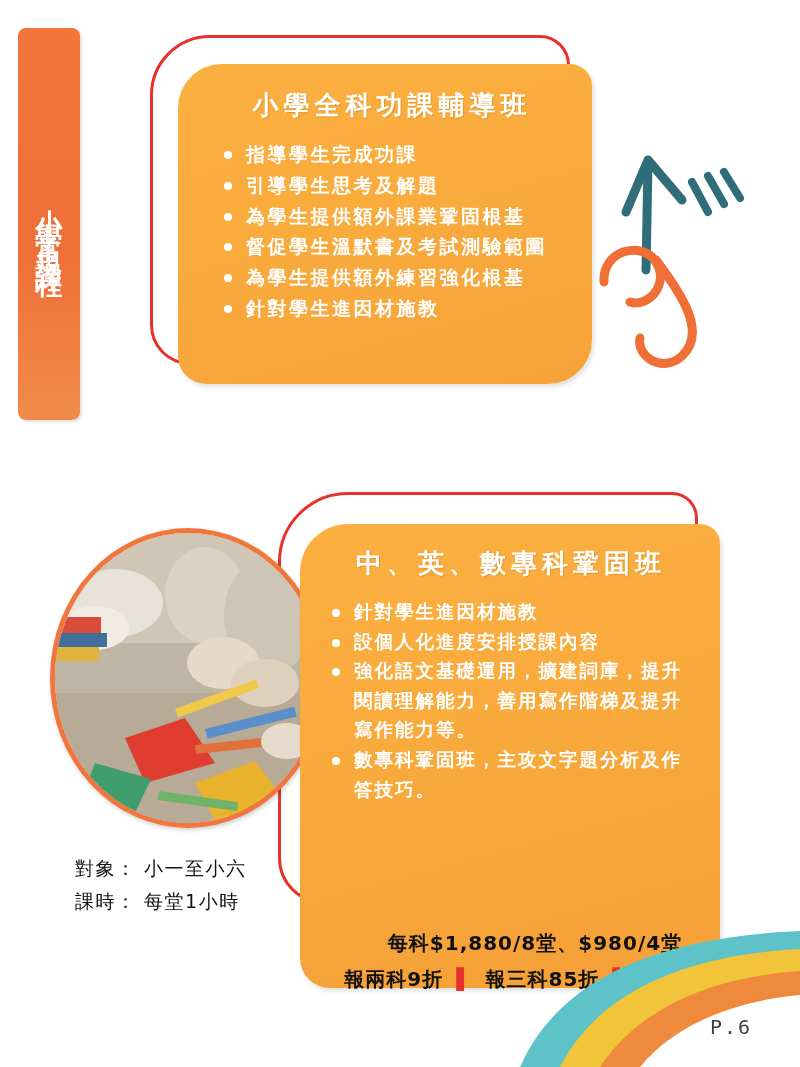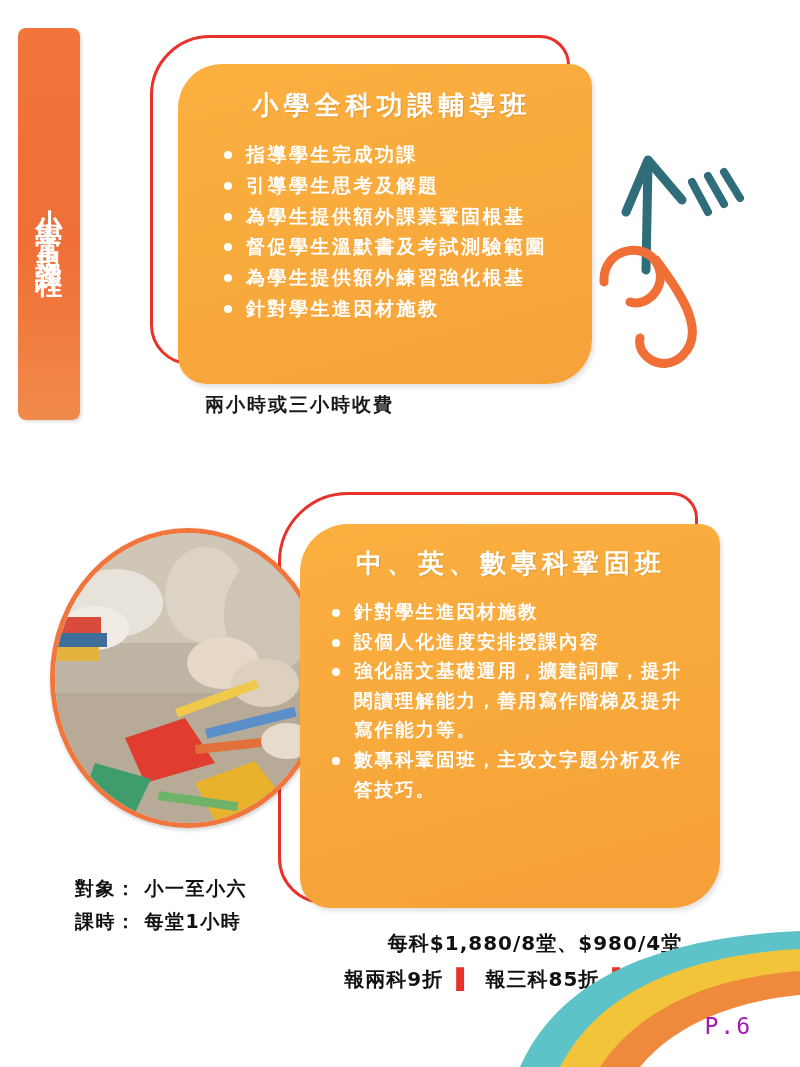--- a/index.html
+++ b/index.html
@@ -127,21 +127,21 @@
     height: 412px;
     border: 3px solid #e8312a;
     border-radius: 70px 26px 60px 46px;
     box-sizing: border-box;
   }
   .card2 {
     position: absolute;
     left: 300px;
     top: 524px;
     width: 420px;
-    height: 384px;
+    height: 464px;
     background: linear-gradient(165deg, #fbb040 0%, #f8a93b 50%, #f59f38 100%);
     border-radius: 48px 20px 48px 30px;
     box-shadow: 2px 3px 5px rgba(0,0,0,0.12);
     box-sizing: border-box;
     padding: 20px 18px 10px 20px;
   }
   .card2 .bullets li {
     font-size: 18.5px;
     letter-spacing: 2px;
     line-height: 1.6;
@@ -159,24 +159,24 @@
     overflow: hidden;
     box-shadow: 1px 2px 4px rgba(0,0,0,0.2);
     background: #c9c2b5;
   }
   .photo svg { display: block; }
 
   
   .info2 {
     position: absolute;
     left: 75px;
-    top: 872px;
+    top: 852px;
     font-size: 19px;
     line-height: 1.72;
-    font-weight: 700;
+    font-weight: 400;
     color: #111111;
     letter-spacing: 1.5px;
   }
 
   
   .price {
     position: absolute;
     left: 300px;
     top: 925px;
     width: 470px;
@@ -196,23 +196,23 @@
     bottom: 0;
     width: 800px;
     height: 150px;
     overflow: hidden;
     pointer-events: none;
   }
   .page-num {
     position: absolute;
     right: 48px;
     bottom: 28px;
-    font-size: 23px;
+    font-size: 20px;
     letter-spacing: 2px;
-    color: #a21caf;
+    color: #404040;
     font-family: "DejaVu Sans Mono", monospace;
   }
 </style>
 </head>
 <body>
 
 <div class="side-tab">
   <div class="vtext">小學常規課程</div>
 </div>
 
@@ -236,21 +236,20 @@
     <path d="M52 20 L50 128" fill="none" stroke="#2f6d7a" stroke-width="9" stroke-linecap="round"></path>
     <path d="M96 40 L112 70" fill="none" stroke="#2f6d7a" stroke-width="8" stroke-linecap="round"></path>
     <path d="M112 34 L128 62" fill="none" stroke="#2f6d7a" stroke-width="8" stroke-linecap="round"></path>
     <path d="M128 30 L144 56" fill="none" stroke="#2f6d7a" stroke-width="8" stroke-linecap="round"></path>
     <path d="M8 140 C6 108 46 98 60 120 C74 142 52 166 34 160" fill="none" stroke="#ef6f36" stroke-width="9" stroke-linecap="round"></path>
     <path d="M60 118 C84 150 112 190 86 214 C66 232 40 214 44 196" fill="none" stroke="#ef6f36" stroke-width="9" stroke-linecap="round"></path>
   </svg>
 </div>
 
 <div class="note1">
-  <div>兩小時或三小時收費</div>
 </div>
 
 <div class="card2-outline"></div>
 
 <div class="photo">
   <svg width="266" height="290" viewBox="0 0 266 290">
     <rect x="0" y="0" width="266" height="290" fill="#d8cfc0"></rect>
     <rect x="0" y="0" width="266" height="120" fill="#cfc6b6"></rect>
     <rect x="0" y="110" width="266" height="60" fill="#bfb5a4"></rect>
     <rect x="0" y="160" width="266" height="130" fill="#b7ab97"></rect>

